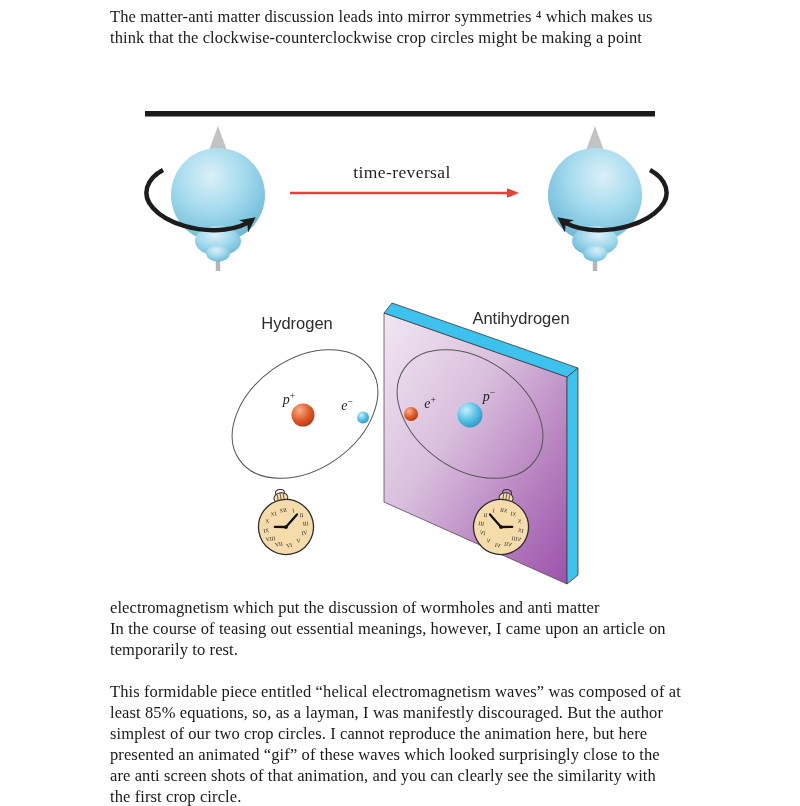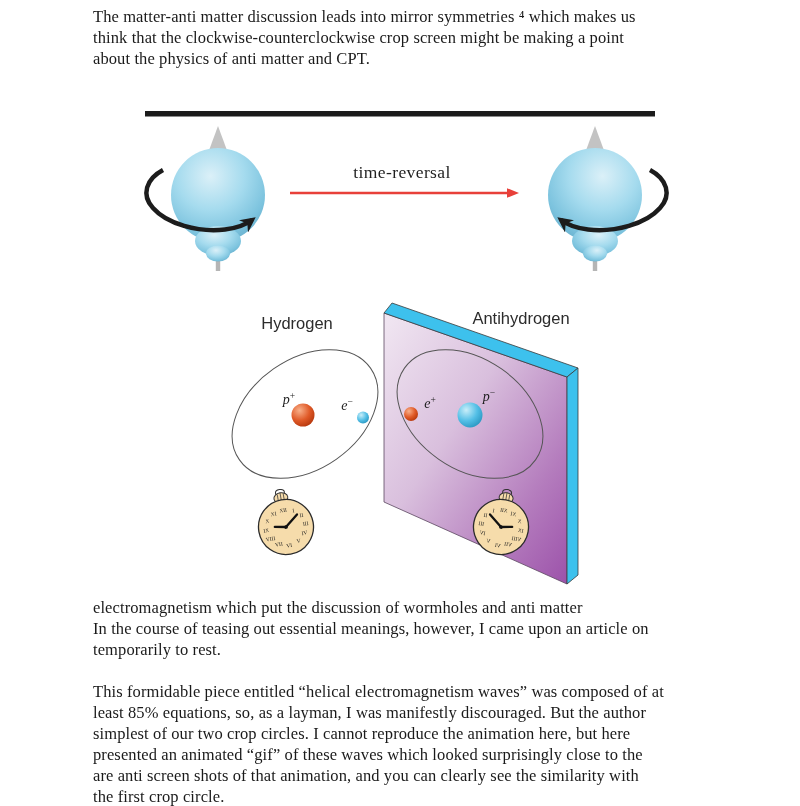--- a/index.html
+++ b/index.html
@@ -1,36 +1,35 @@
 <!DOCTYPE html>
 <html><head>
 <meta charset="utf-8">
 <style>
   html,body { margin:0; padding:0; background:#ffffff; }
   .page {
     position:relative; width:800px; height:806px; background:#ffffff;
     overflow:hidden; font-family:"Liberation Serif", serif;
   }
   .para {
-    position:absolute; left:93px; width:640px;
+    position:absolute; left:110px; width:640px;
     font:16.5px/21px "Liberation Serif", serif;
     color:#1a1a1a; white-space:nowrap; letter-spacing:0.1px;
   }
   .fig-svg { position:absolute; left:0; top:0; }
   svg text { user-select:none; }
 </style>
 </head>
 <body>
 
 <div class="page">
 
   <div class="para" style="top:6px">
     <div>The matter-anti matter discussion leads into mirror symmetries ⁴ which makes us</div>
-    <div>think that the clockwise-counterclockwise crop screen might be making a point</div>
-    <div>about the physics of anti matter and CPT.</div>
+    <div>think that the clockwise-counterclockwise crop circles might be making a point</div>
   </div>
 
   <svg class="fig-svg" width="800" height="806" viewBox="0 0 800 806">
     <defs>
       <radialGradient id="gradSphere" cx="0.42" cy="0.30" r="0.80">
         <stop offset="0" stop-color="#dbf0f8"></stop>
         <stop offset="0.45" stop-color="#a5dbee"></stop>
         <stop offset="0.78" stop-color="#7cc3de"></stop>
         <stop offset="1" stop-color="#61a9c7"></stop>
       </radialGradient>

